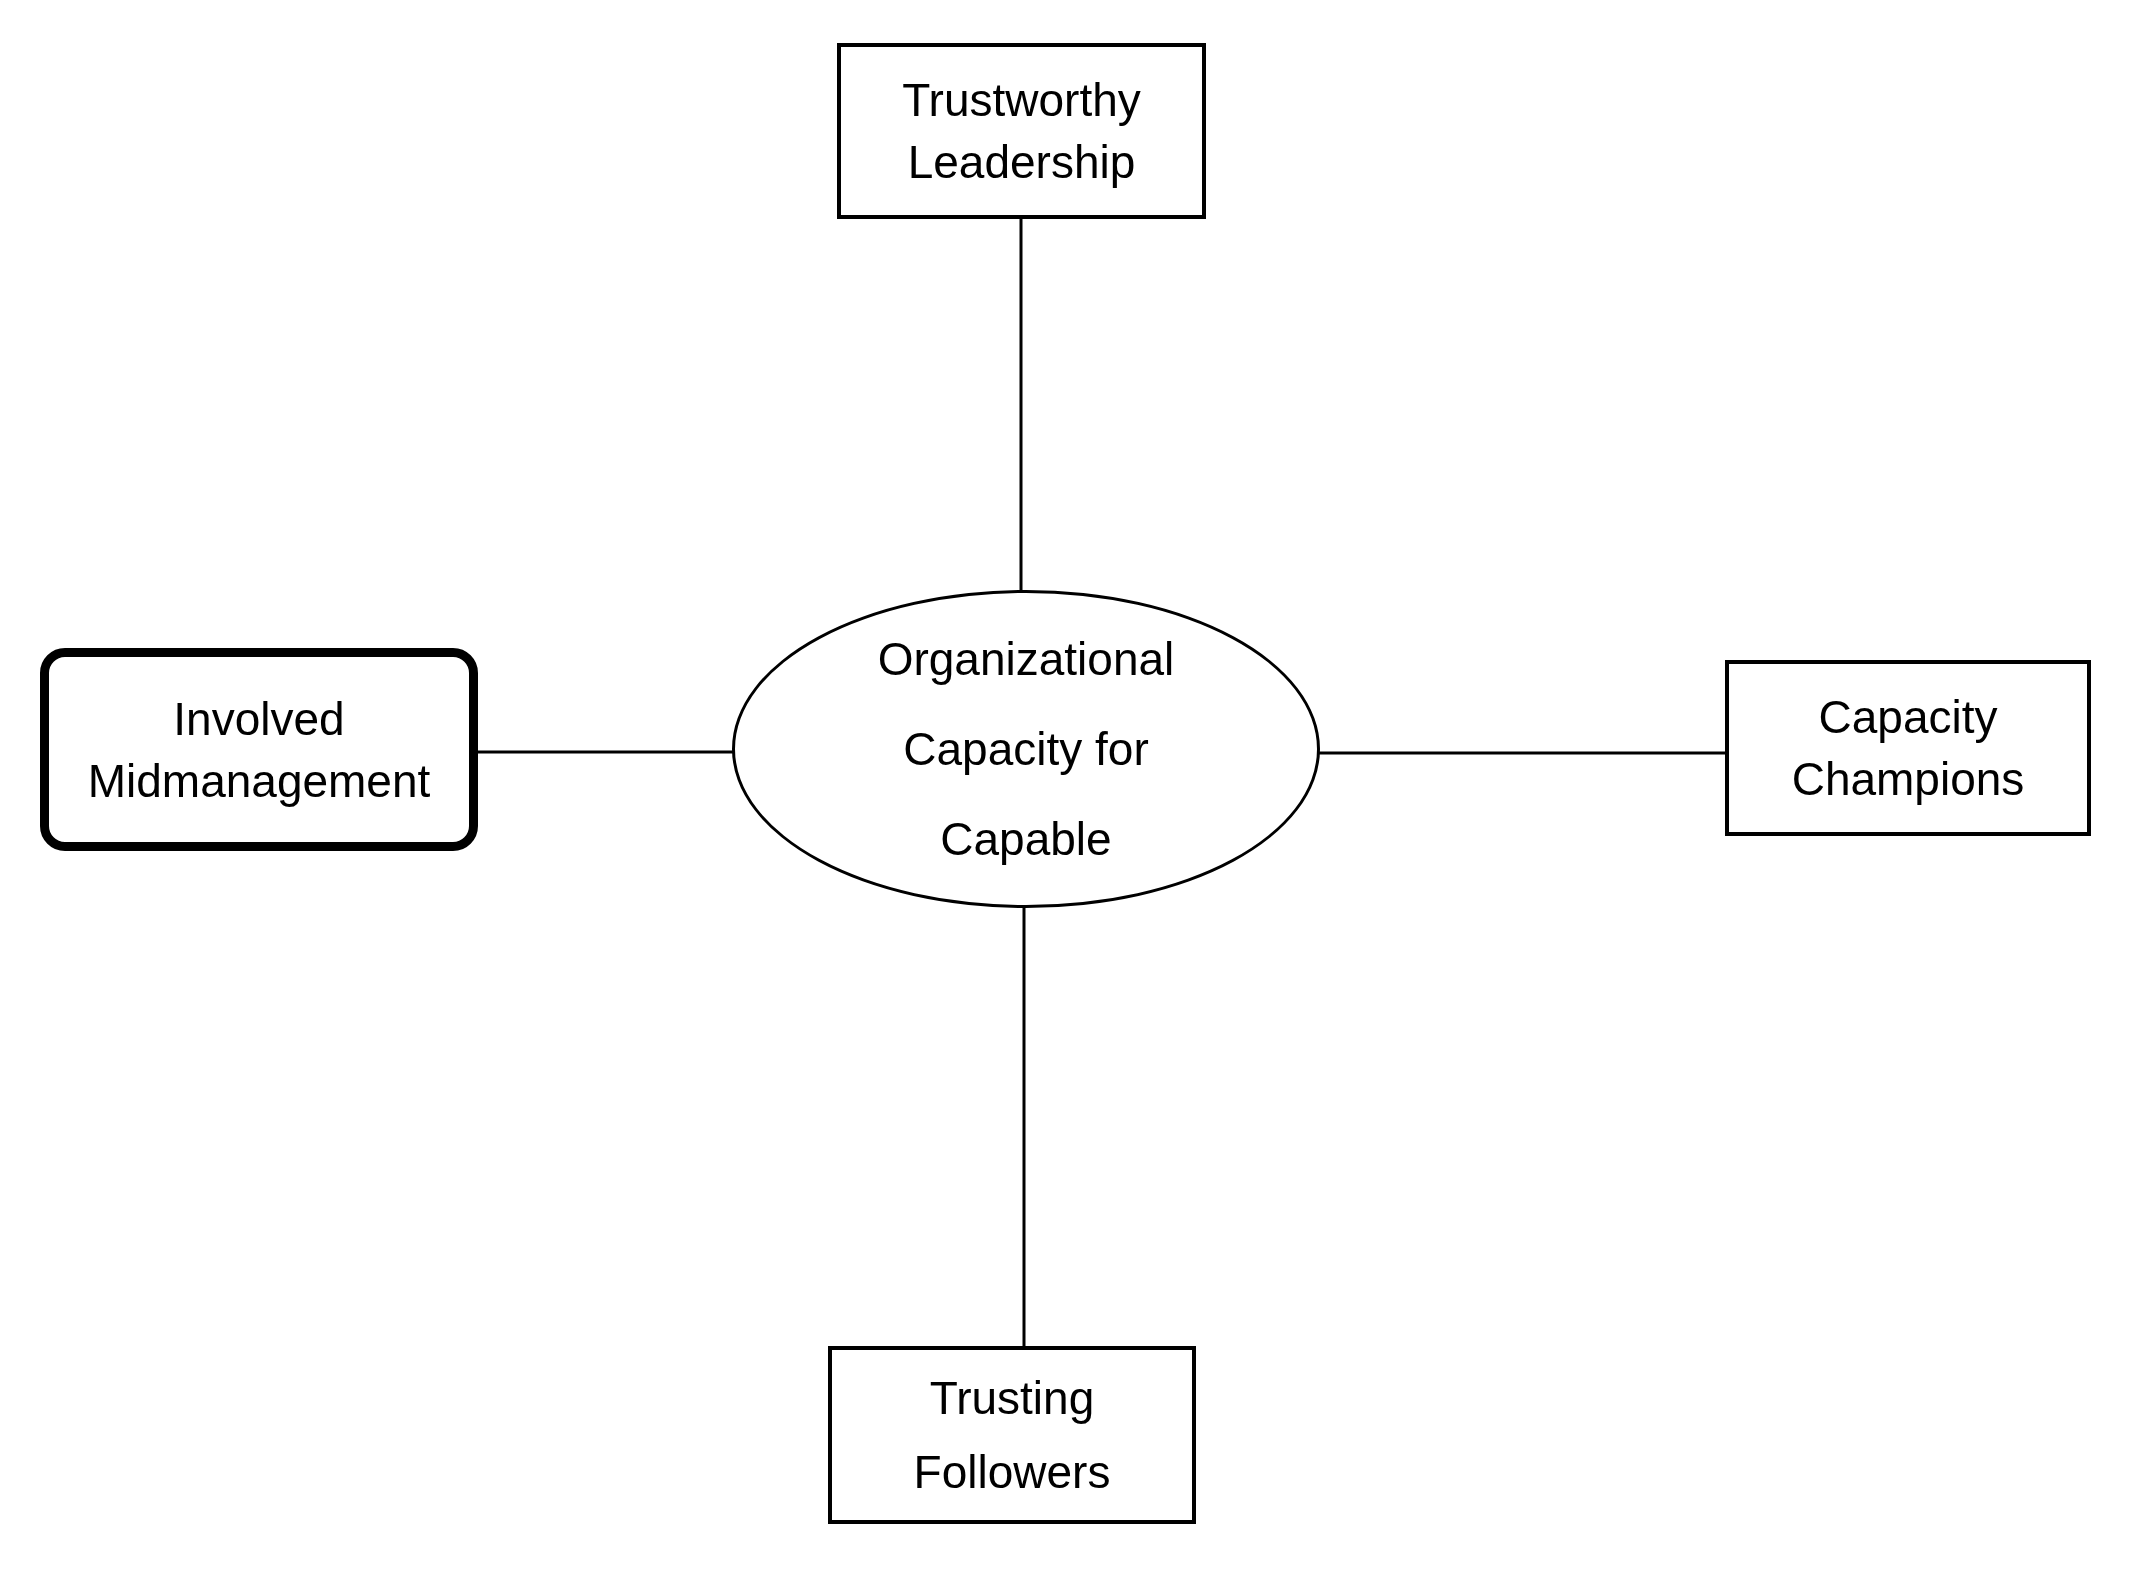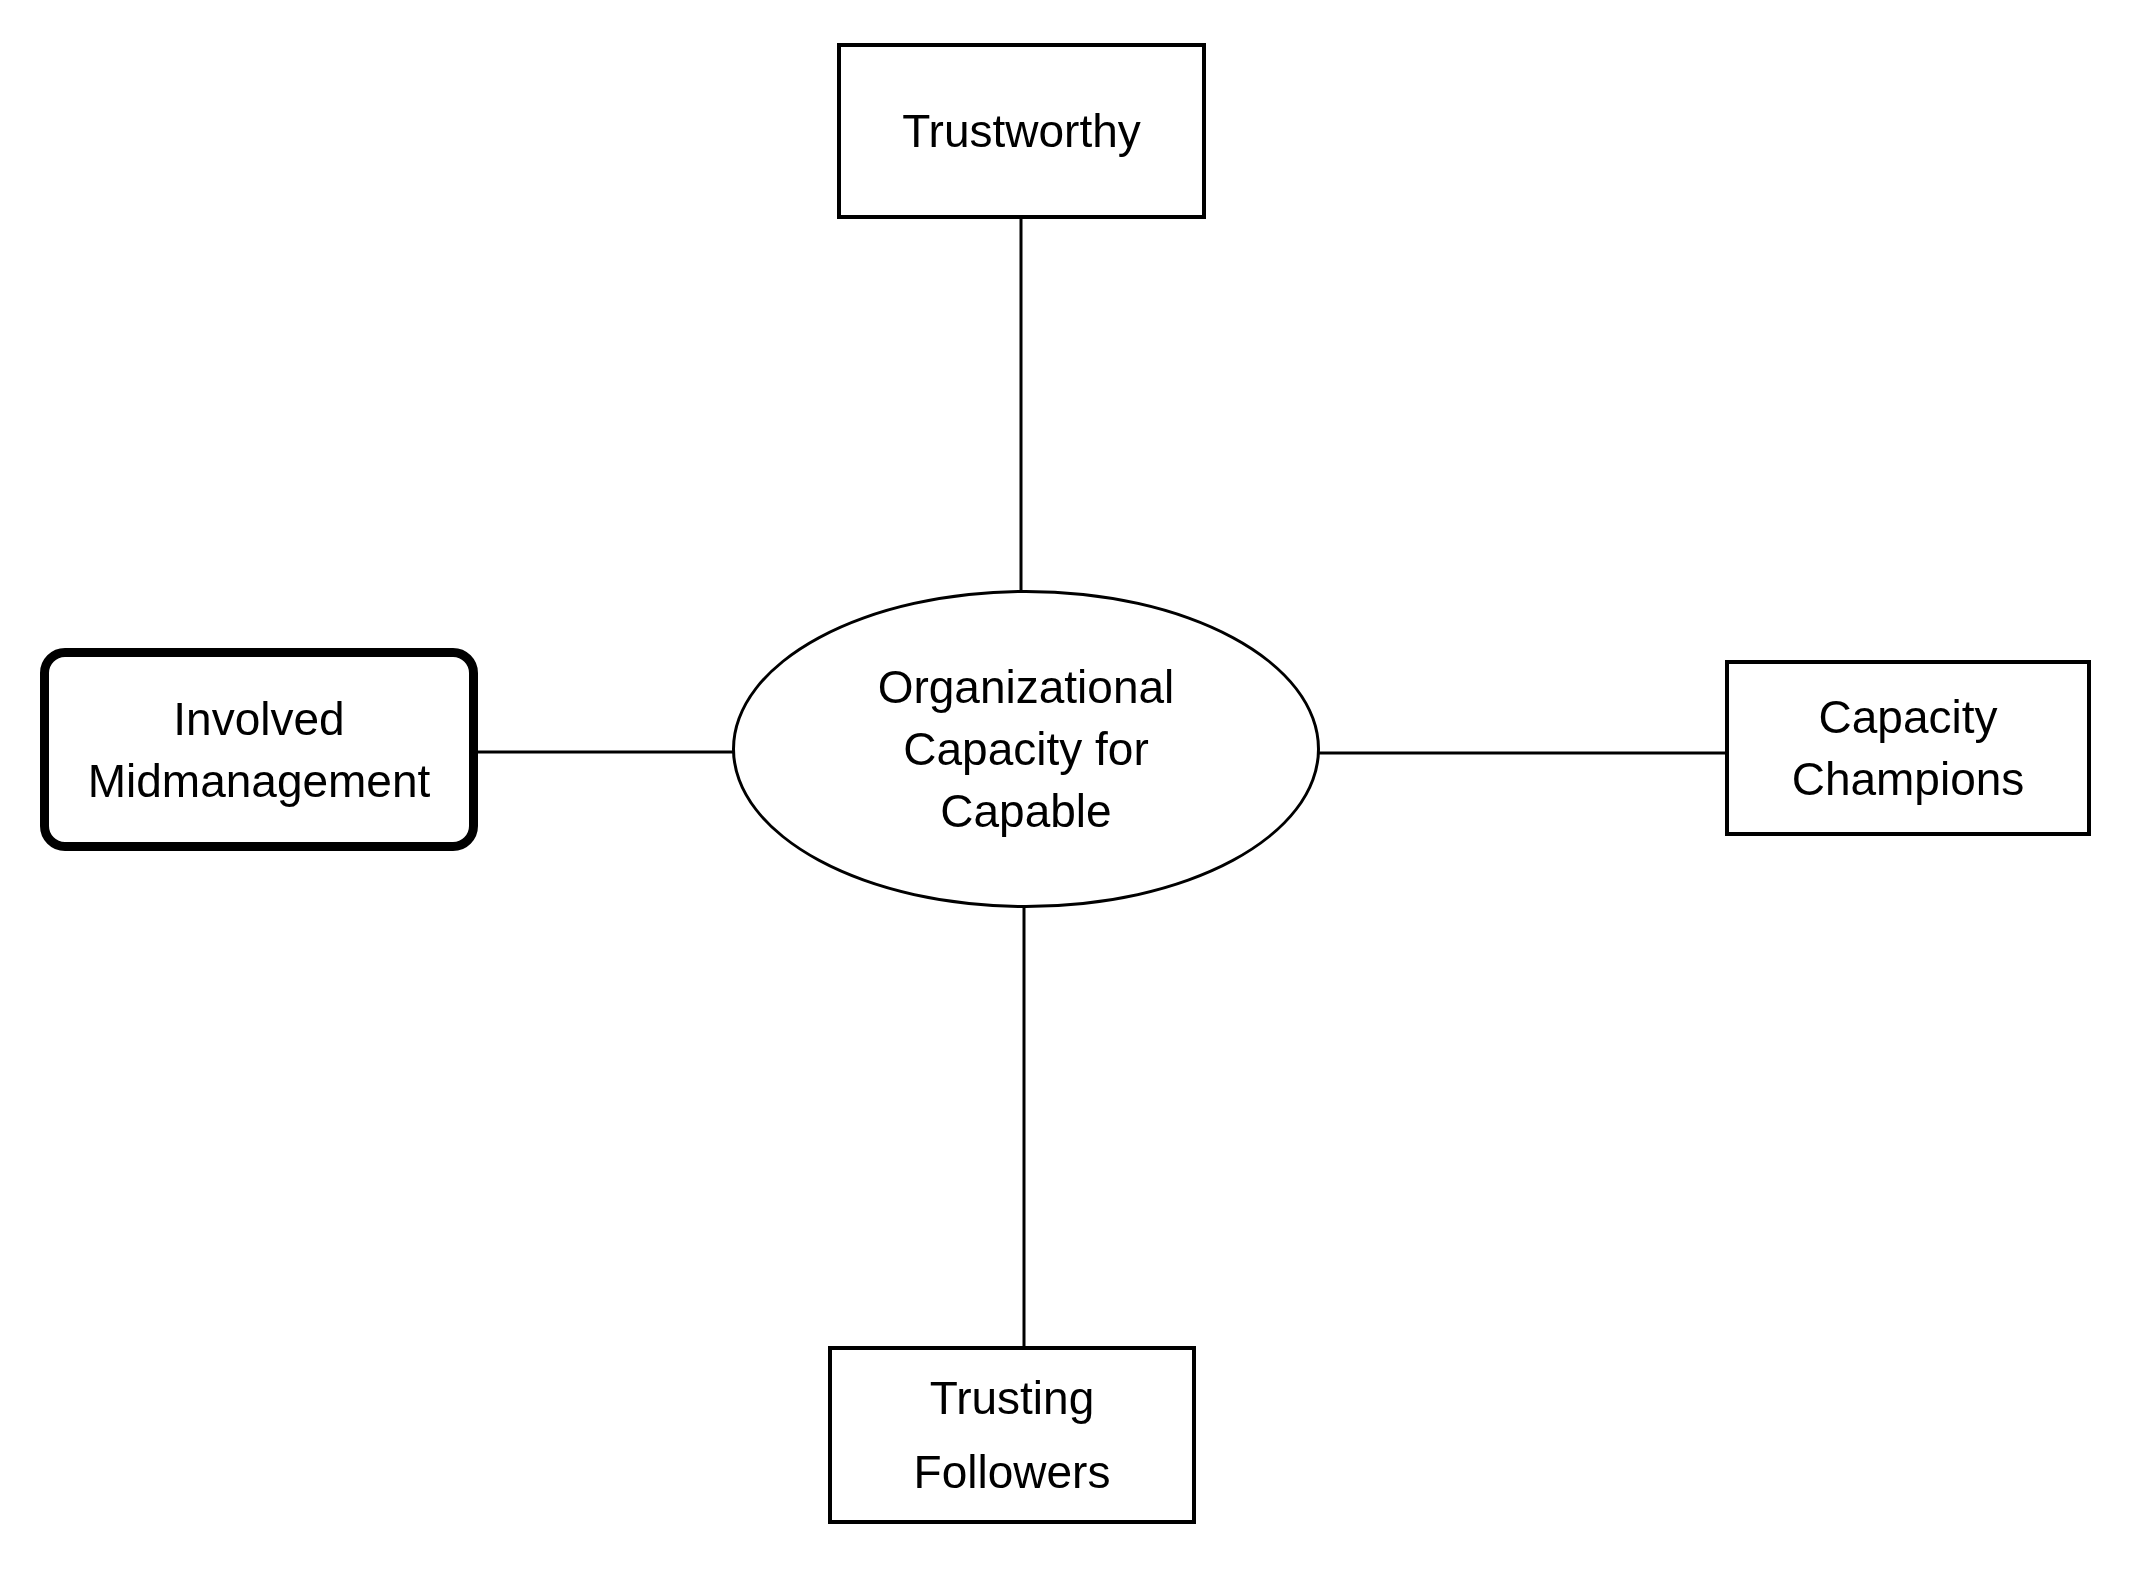--- a/index.html
+++ b/index.html
@@ -47,40 +47,42 @@
   .box.left-node   { left: 40px;   top: 648px;  width: 438px; height: 203px; }
   .box.right-node  { left: 1725px; top: 660px;  width: 366px; height: 176px; }
   .box.bottom-node { left: 828px;  top: 1346px; width: 368px; height: 178px; gap: 12px; }
   .ellipse-node {
     left: 732px;
     top: 590px;
     width: 588px;
     height: 318px;
     border: 3px solid #000000;
     border-radius: 50%;
+    gap: 28px;
   }
   .label-line {
     display: block;
     white-space: nowrap;
   }
 </style>
 </head>
 <body>
 
 <div class="canvas">
 
   <svg class="connectors" viewBox="0 0 2151 1574" xmlns="http://www.w3.org/2000/svg">
     <line x1="1021" y1="218" x2="1021" y2="593" stroke="#000000" stroke-width="3"></line>
     <line x1="1024" y1="906" x2="1024" y2="1346" stroke="#000000" stroke-width="3"></line>
     <line x1="478" y1="752" x2="734" y2="752" stroke="#000000" stroke-width="3"></line>
     <line x1="1318" y1="753" x2="1725" y2="753" stroke="#000000" stroke-width="3"></line>
   </svg>
 
   <div class="node box top-node">
     <span class="label-line">Trustworthy</span>
+    <span class="label-line">Leadership</span>
   </div>
 
   <div class="node box thick left-node">
     <span class="label-line">Involved</span>
     <span class="label-line">Midmanagement</span>
   </div>
 
   <div class="node box right-node">
     <span class="label-line">Capacity</span>
     <span class="label-line">Champions</span>

